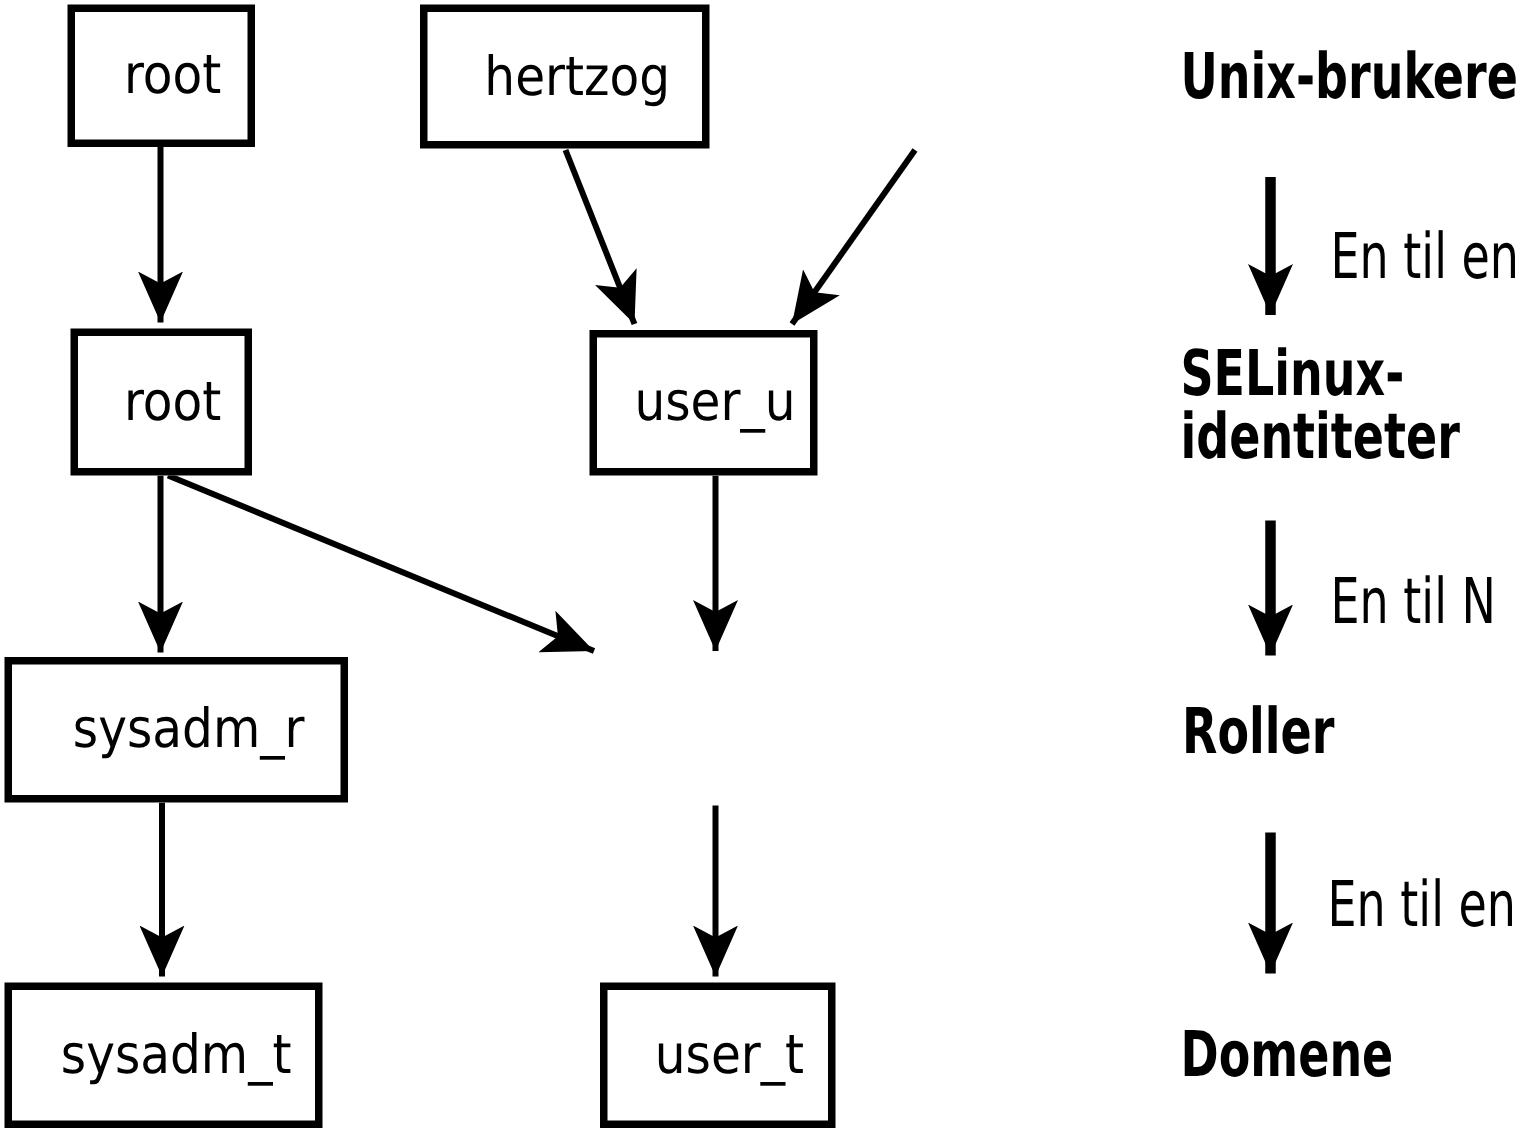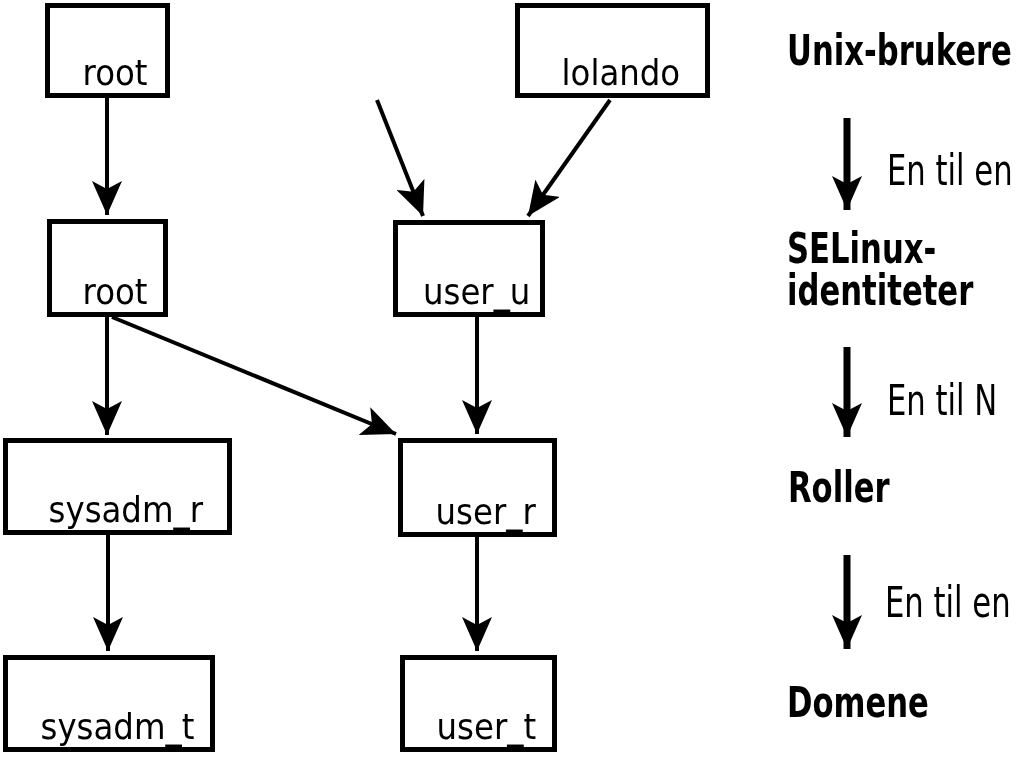--- a/index.html
+++ b/index.html
@@ -29,21 +29,21 @@
     stroke:var(--ink);
   }
   svg.arrows .edge{ stroke-width:4px; }
   svg.arrows .legend-edge{ stroke-width:7px; }
   .node{
     position:absolute;
     box-sizing:border-box;
     border:5px solid var(--ink);
     background:var(--bg);
     display:flex;
-    align-items:flex-end;
+    align-items:center;
     justify-content:center;
     padding-left:16px;
   }
   .node .nlabel{
     font-size:36px;
     white-space:nowrap;
     transform:scaleX(0.9);
   }
   .lg{
     position:absolute;
@@ -78,36 +78,33 @@
     <line class="edge" x1="477" y1="537" x2="477" y2="651" marker-end="url(#ah)"></line>
 
     <line class="legend-edge" x1="847" y1="118" x2="847" y2="210" marker-end="url(#ah)"></line>
     <line class="legend-edge" x1="847" y1="347" x2="847" y2="437" marker-end="url(#ah)"></line>
     <line class="legend-edge" x1="847" y1="555" x2="847" y2="649" marker-end="url(#ah)"></line>
   </svg>
 
   <div class="node" style="left:45px;top:3px;width:125px;height:95px">
     <span class="nlabel">root</span>
   </div>
-  <div class="node" style="left:515px;top:3px;width:195px;height:95px">
-    <span class="nlabel">lolando</span>
+  <div class="node" style="left:280px;top:3px;width:193px;height:96px">
+    <span class="nlabel">hertzog</span>
   </div>
 
   <div class="node" style="left:47px;top:219px;width:121px;height:98px">
     <span class="nlabel">root</span>
   </div>
   <div class="node" style="left:393px;top:220px;width:152px;height:97px">
     <span class="nlabel">user_u</span>
   </div>
 
   <div class="node" style="left:3px;top:438px;width:229px;height:97px">
     <span class="nlabel">sysadm_r</span>
-  </div>
-  <div class="node" style="left:398px;top:438px;width:159px;height:99px">
-    <span class="nlabel">user_r</span>
   </div>
 
   <div class="node" style="left:400px;top:655px;width:157px;height:97px">
     <span class="nlabel">user_t</span>
   </div>
   <div class="node" style="left:3px;top:655px;width:212px;height:97px">
     <span class="nlabel">sysadm_t</span>
   </div>
 
   <div class="lg bold" style="left:787px;top:30px">Unix-brukere</div>

